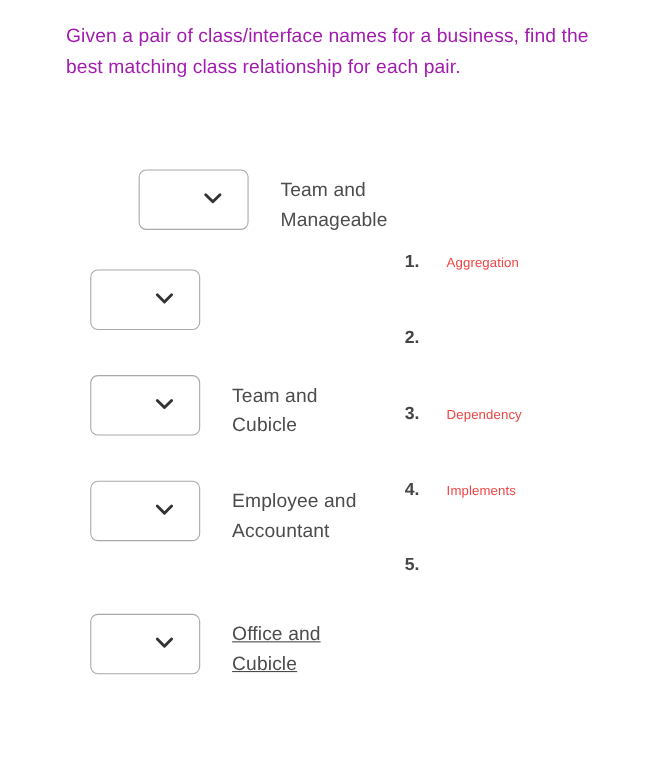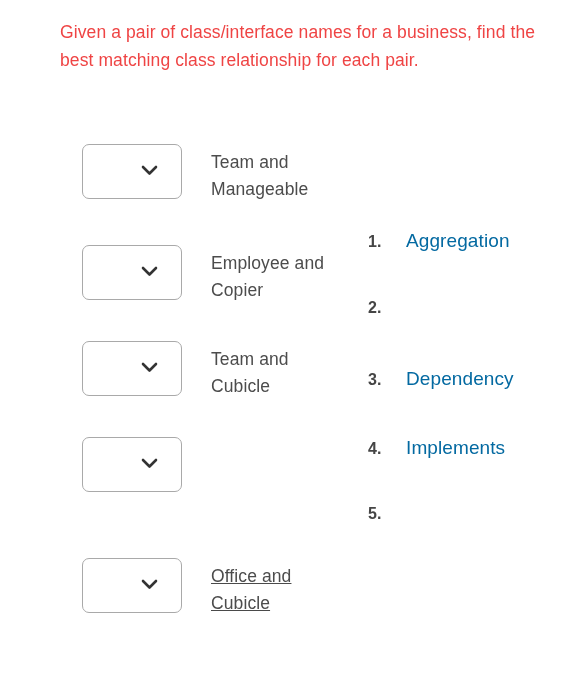--- a/index.html
+++ b/index.html
@@ -16,21 +16,21 @@
     position: relative;
   }
 
   #question-prompt {
     position: absolute;
     left: 60px;
     top: 18px;
     width: 500px;
     font-size: 17.5px;
     line-height: 28px;
-    color: #ef4444;
+    color: #a21caf;
     letter-spacing: 0.1px;
   }
 
   #matching-area {
     position: absolute;
     left: 0;
     top: 140px;
     width: 586px;
     height: 500px;
   }
@@ -97,63 +97,63 @@
 
   .option-number {
     font-size: 16px;
     font-weight: bold;
     color: #454545;
     width: 38px;
     flex: 0 0 auto;
   }
 
   .option-label {
-    font-size: 19px;
-    color: #0369a1;
+    font-size: 12px;
+    color: #ef4444;
     letter-spacing: 0.1px;
   }
 </style>
 </head>
 <body>
 
 <div id="question-prompt">Given a pair of class/interface names for a business, find the best matching class relationship for each pair.</div>
 
 <div id="matching-area">
 
   <div id="pairs-column">
-      <div class="pair-row" style="top: 4px;">
+      <div class="pair-row" style="top: 14px; margin-left: 44px;">
         <div class="dropdown-select">
           <svg class="chevron-down-icon" viewBox="0 0 17 11">
             <path d="M2 2 L8.5 8.5 L15 2" fill="none" stroke="#333333" stroke-width="2.6" stroke-linecap="round" stroke-linejoin="round"></path>
           </svg>
         </div>
         <div class="pair-label">Team and Manageable</div>
       </div>
       <div class="pair-row" style="top: 105px;">
         <div class="dropdown-select">
           <svg class="chevron-down-icon" viewBox="0 0 17 11">
             <path d="M2 2 L8.5 8.5 L15 2" fill="none" stroke="#333333" stroke-width="2.6" stroke-linecap="round" stroke-linejoin="round"></path>
           </svg>
         </div>
-        <div class="pair-label">Employee and Copier</div>
       </div>
       <div class="pair-row" style="top: 201px;">
         <div class="dropdown-select">
           <svg class="chevron-down-icon" viewBox="0 0 17 11">
             <path d="M2 2 L8.5 8.5 L15 2" fill="none" stroke="#333333" stroke-width="2.6" stroke-linecap="round" stroke-linejoin="round"></path>
           </svg>
         </div>
         <div class="pair-label">Team and Cubicle</div>
       </div>
       <div class="pair-row" style="top: 297px;">
         <div class="dropdown-select">
           <svg class="chevron-down-icon" viewBox="0 0 17 11">
             <path d="M2 2 L8.5 8.5 L15 2" fill="none" stroke="#333333" stroke-width="2.6" stroke-linecap="round" stroke-linejoin="round"></path>
           </svg>
         </div>
+        <div class="pair-label">Employee and Accountant</div>
       </div>
       <div class="pair-row" style="top: 418px; text-decoration: underline;">
         <div class="dropdown-select">
           <svg class="chevron-down-icon" viewBox="0 0 17 11">
             <path d="M2 2 L8.5 8.5 L15 2" fill="none" stroke="#333333" stroke-width="2.6" stroke-linecap="round" stroke-linejoin="round"></path>
           </svg>
         </div>
         <div class="pair-label">Office and Cubicle</div>
       </div>
     </div>

